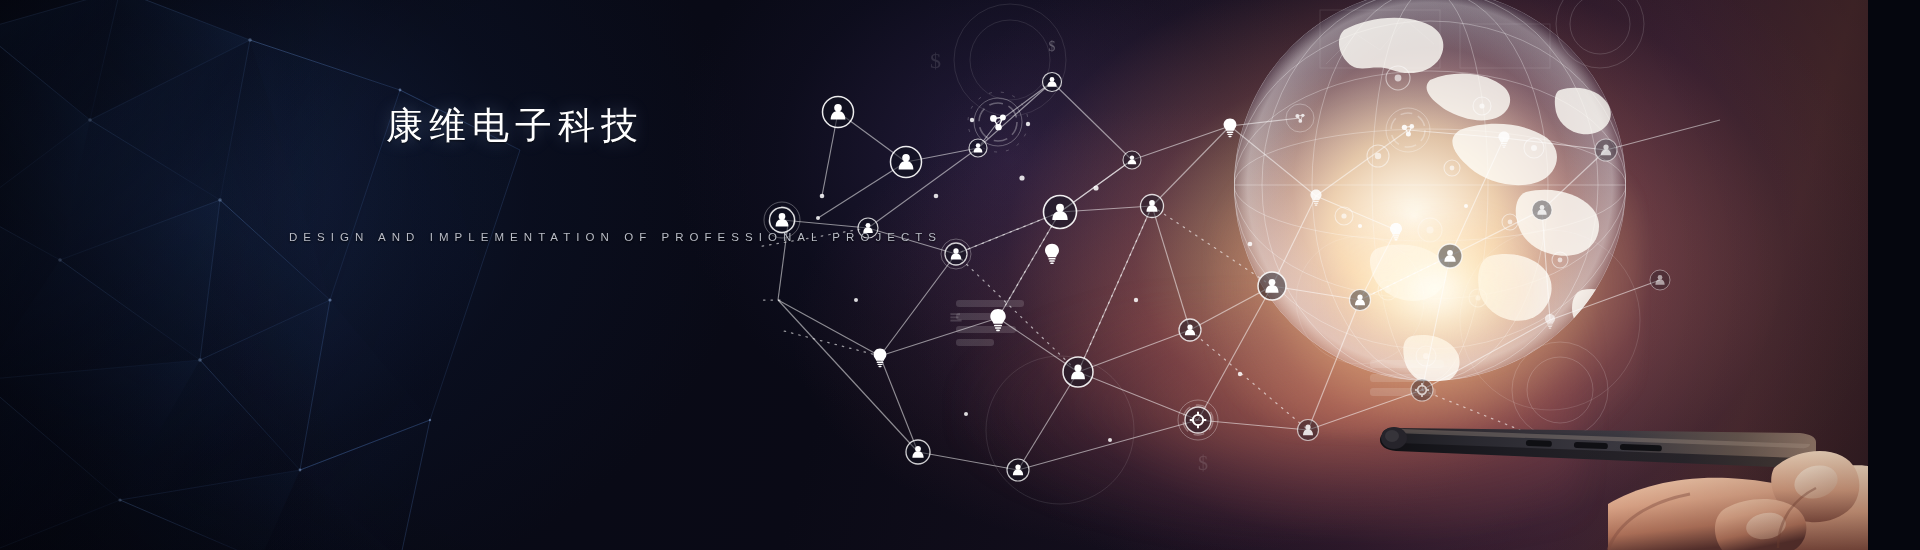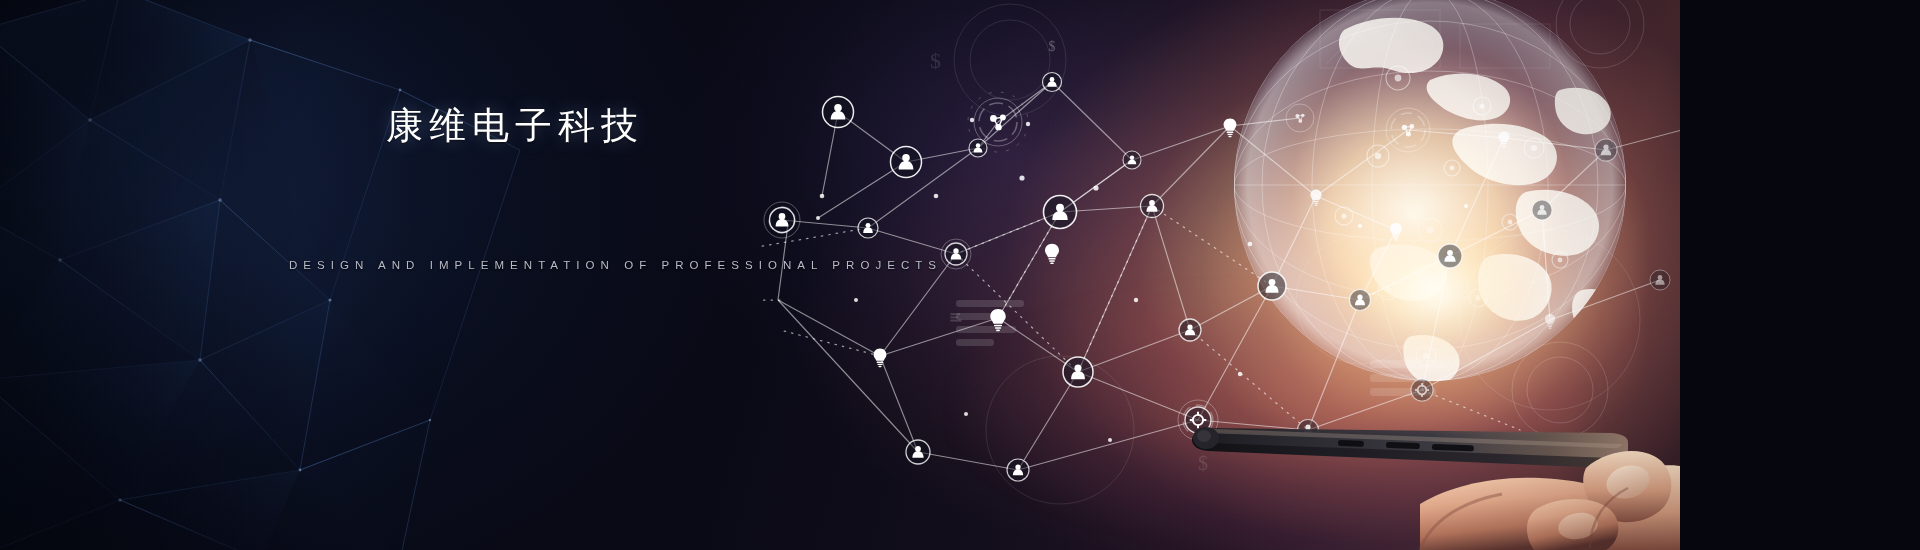--- a/index.html
+++ b/index.html
@@ -1,19 +1,19 @@
 <!DOCTYPE html>
 <html><head>
 <meta charset="utf-8">
 <style>
   * { margin:0; padding:0; box-sizing:border-box; }
   html,body { width:1920px; height:550px; overflow:hidden; background:#05060e; }
 
   .banner{
-    position:relative; width:1680px; height:550px; overflow:hidden;
+    position:relative; width:1868px; height:550px; overflow:hidden;
     font-family:"Liberation Sans","DejaVu Sans",sans-serif;
     background:
       radial-gradient(ellipse 620px 460px at 1395px 255px, rgba(255,236,205,0.95) 0%, rgba(255,198,140,0.55) 22%, rgba(208,120,110,0.30) 42%, rgba(90,52,80,0.12) 63%, rgba(0,0,0,0) 80%),
       radial-gradient(ellipse 520px 300px at 1180px 330px, rgba(196,96,86,0.34) 0%, rgba(120,60,80,0.16) 45%, rgba(0,0,0,0) 75%),
       radial-gradient(ellipse 420px 360px at 1010px 160px, rgba(72,52,108,0.42) 0%, rgba(30,26,60,0.18) 55%, rgba(0,0,0,0) 80%),
       radial-gradient(ellipse 700px 520px at 180px 200px, rgba(22,38,72,0.75) 0%, rgba(12,20,42,0.4) 50%, rgba(0,0,0,0) 82%),
       linear-gradient(105deg,#070a18 0%,#080a16 26%,#0a0a16 46%,#130e1c 62%,#241424 74%,#3a2030 84%,#4a2a2e 92%,#331d24 100%);
     padding-left: 38px;
   }
 
@@ -64,21 +64,20 @@
     font-size:53px; line-height:1; letter-spacing:2px; color:#f47920;
     font-weight:bold; white-space:nowrap;
     font-family:"DejaVu Sans","Liberation Sans",sans-serif;
     text-shadow:0 0 26px rgba(244,121,32,.40), 0 2px 3px rgba(0,0,0,.75);
   }
   .subeng{
     position:absolute; left:289px; top:232px;
     font-size:11.5px; line-height:1; letter-spacing:6.05px; color:#b9bcc6;
     white-space:nowrap; font-family:"Liberation Sans","DejaVu Sans",sans-serif;
     text-shadow:0 1px 2px rgba(0,0,0,.8);
-    margin-top:28px;
   }
   .tagline{
     position:absolute; left:290px; top:272px;
     font-size:24px; line-height:1; letter-spacing:11px; color:#f2f4f8;
     white-space:nowrap; font-family:"Liberation Sans","DejaVu Sans",sans-serif;
     text-shadow:0 0 16px rgba(160,190,255,.26), 0 1px 2px rgba(0,0,0,.8);
   }
 </style>
 </head>
 <body>

